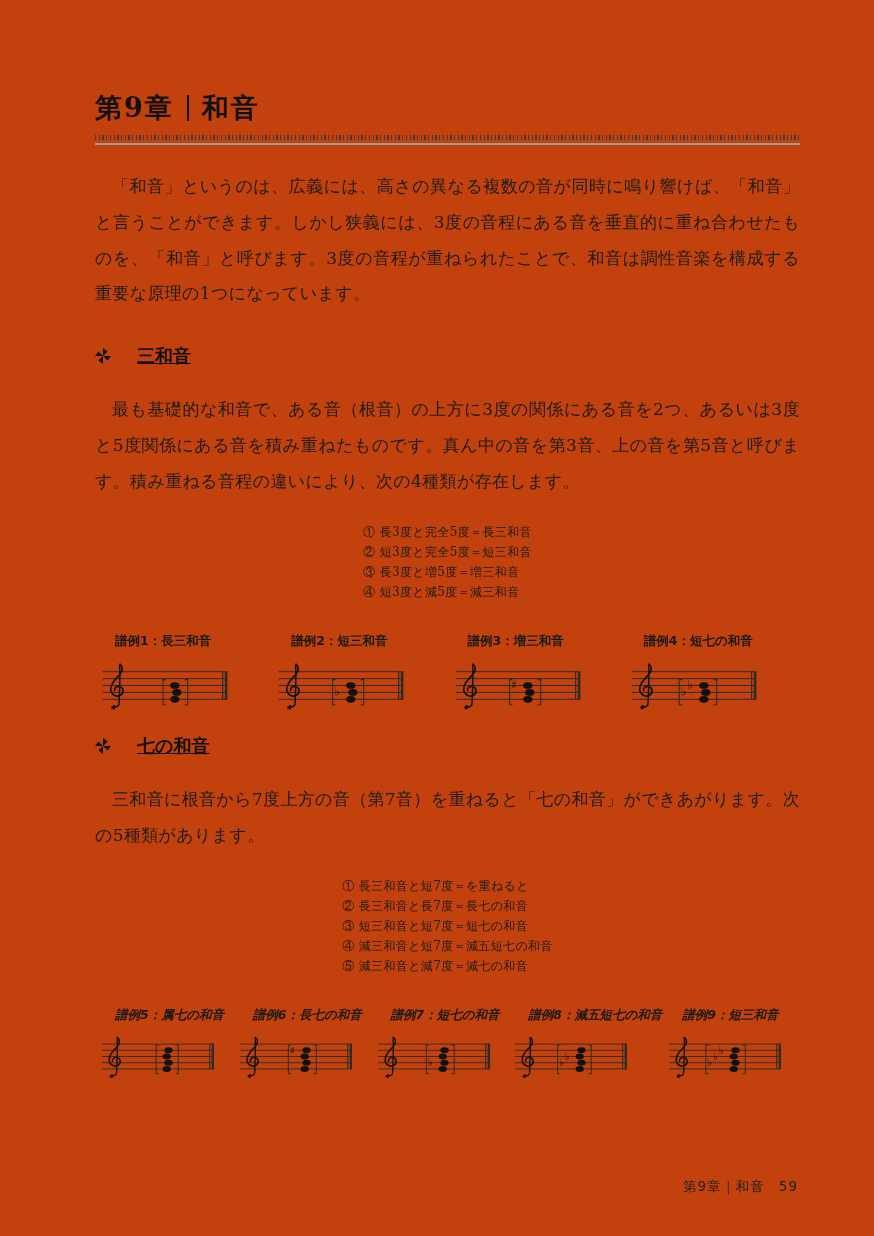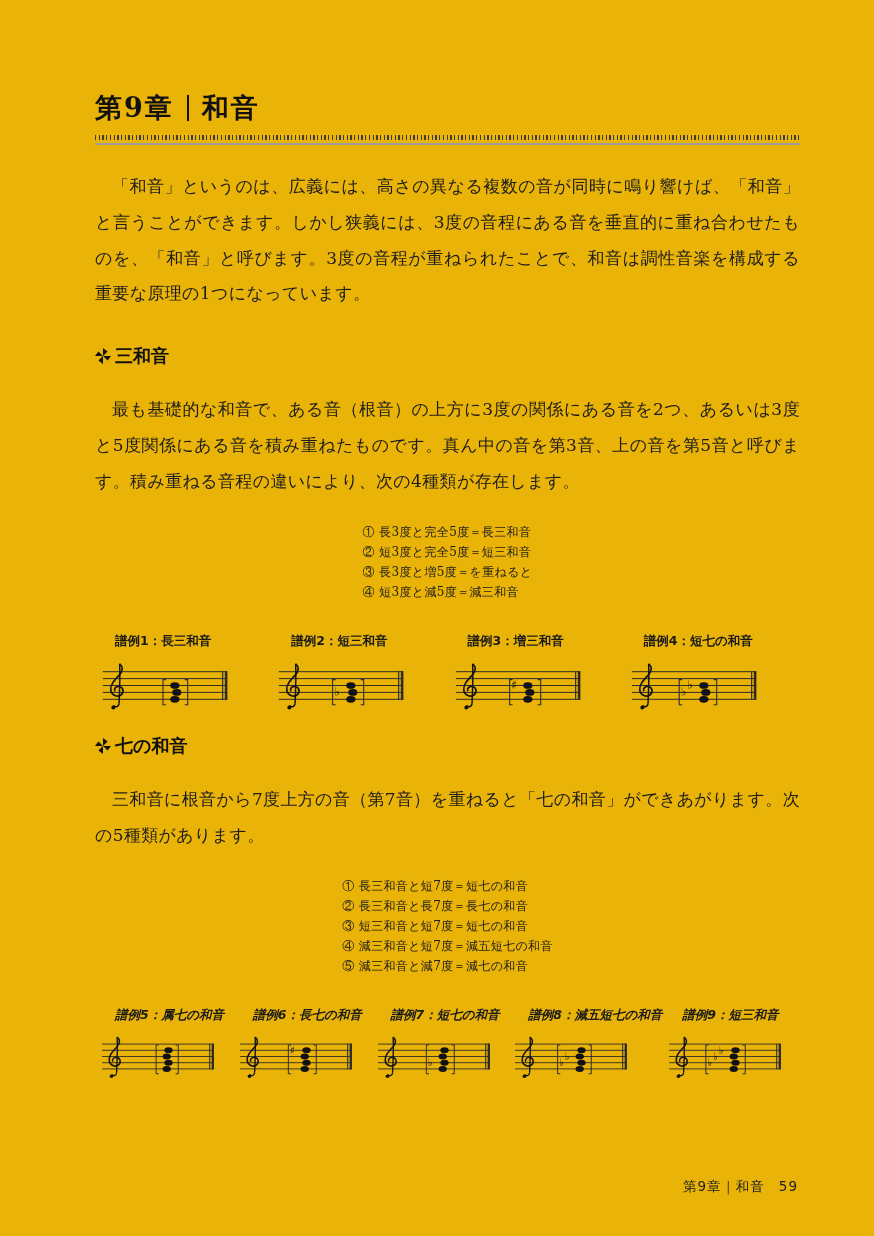--- a/index.html
+++ b/index.html
@@ -1,33 +1,33 @@
 <!DOCTYPE html>
 <html><head>
 <meta charset="utf-8">
 <style>
   html,body{margin:0;padding:0;background:#fff;}
   .page{
     position:relative; width:874px; height:1236px; box-sizing:border-box;
-    padding:92px 74px 0 95px; overflow:hidden; background:#eab308;
+    padding:92px 74px 0 95px; overflow:hidden; background:#c2410c;
     color:#1c1c1c; font-family:"DejaVu Serif","Liberation Serif",serif;
   }
   
   .chapter-title{font-size:27px; font-weight:bold; letter-spacing:2px; color:#111; line-height:1.2;}
   .title-divider{display:inline-block; width:2px; height:26px; background:#111; margin:0 13px; vertical-align:-4px;}
   .rule-dotted{height:5px; margin-top:11px;
     background:repeating-linear-gradient(90deg,#3c3c3c 0 1.3px, transparent 1.3px 3.7px);}
   .rule-solid{height:0; border-top:2px solid #9c9c9c; margin-top:3px;}
   
   .body-para{font-size:17px; line-height:2.1; letter-spacing:.02em; text-align:justify;
     text-indent:1em; margin:24px 0 0 0;}
   
   .section{margin-top:32px;}
-  .sec-head{display:flex; align-items:center; gap:4px;
-    font-family:"DejaVu Sans","Liberation Sans",sans-serif; font-weight:bold; font-size:18px; color:#111;}
+  .sec-head{display:flex; align-items:center; gap:26px;
+    font-family:"DejaVu Sans","Liberation Sans",sans-serif; font-weight:bold; font-size:18px; color:#111;text-decoration:underline;}
   .sec-head svg{display:block;}
   
   .chord-list{width:fit-content; margin:24px auto 30px; font-size:12px; line-height:1.66; letter-spacing:.03em;}
   
   .ex-row{display:grid; margin-top:6px;}
   .ex-row.cols-4{grid-template-columns:repeat(4,1fr);}
   .ex-row.cols-5{grid-template-columns:repeat(5,1fr);font-style:italic;}
   .ex-label{font-family:"DejaVu Sans","Liberation Sans",sans-serif; font-weight:bold;
     font-size:12.5px; color:#1a1a1a; margin-bottom:7px; white-space:nowrap;padding-left:20px;}
   .staff svg{display:block;}
@@ -56,21 +56,21 @@
     <div class="sec-head">
       <svg width="16" height="16" viewBox="0 0 16 16">
         <path fill="#111" d="M8 8 L8 0 L12.6 3.4 Z M8 8 L16 8 L12.6 12.6 Z M8 8 L8 16 L3.4 12.6 Z M8 8 L0 8 L3.4 3.4 Z"></path>
       </svg>
       <span>三和音</span>
     </div>
     <p class="body-para">最も基礎的な和音で、ある音（根音）の上方に3度の関係にある音を2つ、あるいは3度と5度関係にある音を積み重ねたものです。真ん中の音を第3音、上の音を第5音と呼びます。積み重ねる音程の違いにより、次の4種類が存在します。</p>
     <div class="chord-list">
         <div class="list-item">① 長3度と完全5度＝長三和音</div>
         <div class="list-item">② 短3度と完全5度＝短三和音</div>
-        <div class="list-item">③ 長3度と増5度＝を重ねると</div>
+        <div class="list-item">③ 長3度と増5度＝増三和音</div>
         <div class="list-item">④ 短3度と減5度＝減三和音</div>
       </div>
     <div class="ex-row cols-4">
         <div>
           <div class="ex-label">譜例1：長三和音</div>
           <div class="staff">
             <svg viewBox="0 0 140 56" xmlns="http://www.w3.org/2000/svg">
               <line x1="8" y1="14" x2="134" y2="14" stroke="#2b2b2b" stroke-width="1"></line>
               <line x1="8" y1="21" x2="134" y2="21" stroke="#2b2b2b" stroke-width="1"></line>
               <line x1="8" y1="28" x2="134" y2="28" stroke="#2b2b2b" stroke-width="1"></line>
@@ -168,21 +168,21 @@
 
   <div class="section" style="margin-top:20px;">
     <div class="sec-head">
       <svg width="16" height="16" viewBox="0 0 16 16">
         <path fill="#111" d="M8 8 L8 0 L12.6 3.4 Z M8 8 L16 8 L12.6 12.6 Z M8 8 L8 16 L3.4 12.6 Z M8 8 L0 8 L3.4 3.4 Z"></path>
       </svg>
       <span>七の和音</span>
     </div>
     <p class="body-para">三和音に根音から7度上方の音（第7音）を重ねると「七の和音」ができあがります。次の5種類があります。</p>
     <div class="chord-list">
-        <div class="list-item">① 長三和音と短7度＝短七の和音</div>
+        <div class="list-item">① 長三和音と短7度＝を重ねると</div>
         <div class="list-item">② 長三和音と長7度＝長七の和音</div>
         <div class="list-item">③ 短三和音と短7度＝短七の和音</div>
         <div class="list-item">④ 減三和音と短7度＝減五短七の和音</div>
         <div class="list-item">⑤ 減三和音と減7度＝減七の和音</div>
       </div>
     <div class="ex-row cols-5">
         <div>
           <div class="ex-label">譜例5：属七の和音</div>
           <div class="staff">
             <svg viewBox="0 0 140 56" xmlns="http://www.w3.org/2000/svg">

